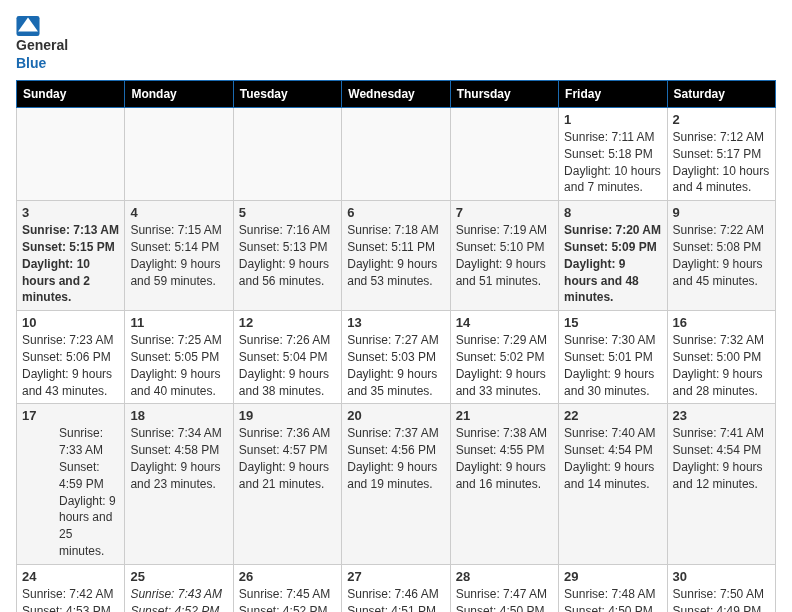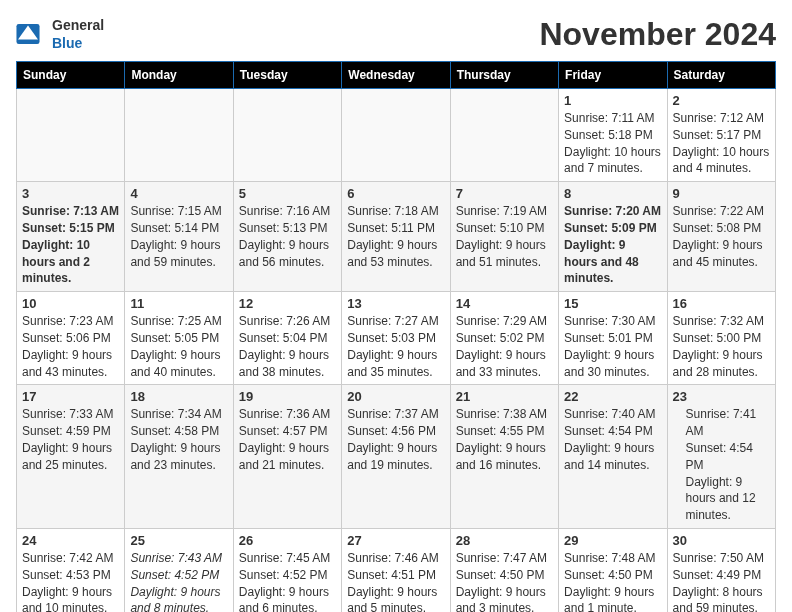--- a/index.html
+++ b/index.html
@@ -11,22 +11,23 @@
       padding: 16px;
     }
     .header-area {
       display: flex;
       align-items: flex-start;
       justify-content: space-between;
       margin-bottom: 4px;
     }
     .logo {
       display: flex;
-      align-items: center;
-      gap: 12px;
+      align-items: flex-start;
+      gap: 0;
+      flex-direction: column;
     }
     .logo-text-general { font-size: 14px; font-weight: bold; color: #333; }
     .logo-text-blue { font-size: 14px; font-weight: bold; color: #1a6ab1; }
     .logo-icon {
       width: 24px;
       height: 20px;
     }
     .title-area {
       text-align: right;
       flex: 1;
@@ -88,21 +89,20 @@
     <svg class="logo-icon" viewBox="0 0 30 26" xmlns="http://www.w3.org/2000/svg">
       <rect x="0" y="0" width="30" height="26" rx="3" fill="#1a6ab1"></rect>
       <polygon points="15,2 28,20 2,20" fill="white"></polygon>
     </svg>
     <div>
       <span class="logo-text-general">General</span><br>
       <span class="logo-text-blue">Blue</span>
     </div>
   </div>
   <div class="title-area">
-    <div class="month-title">November 2024</div>
   </div>
 </div>
 
 <table class="calendar">
   <thead>
     <tr>
     <th>Sunday</th>
         <th>Monday</th>
         <th>Tuesday</th>
         <th>Wednesday</th>
@@ -215,21 +215,21 @@
         <td>
           <span class="day-number">16</span>
           <div class="day-info" style="white-space: pre-line;">Sunrise: 7:32 AM
 Sunset: 5:00 PM
 Daylight: 9 hours and 28 minutes.</div>
         </td>
       </tr>
       <tr class="row-even">
         <td>
           <span class="day-number">17</span>
-          <div class="day-info" style="white-space: pre-line;">Sunrise: 7:33 AM
+          <div class="day-info" style="white-space: pre-line; margin-left: 37px;">Sunrise: 7:33 AM
 Sunset: 4:59 PM
 Daylight: 9 hours and 25 minutes.</div>
         </td>
         <td>
           <span class="day-number">18</span>
           <div class="day-info" style="white-space: pre-line;">Sunrise: 7:34 AM
 Sunset: 4:58 PM
 Daylight: 9 hours and 23 minutes.</div>
         </td>
         <td>
@@ -251,21 +251,21 @@
 Daylight: 9 hours and 16 minutes.</div>
         </td>
         <td>
           <span class="day-number">22</span>
           <div class="day-info" style="white-space: pre-line;">Sunrise: 7:40 AM
 Sunset: 4:54 PM
 Daylight: 9 hours and 14 minutes.</div>
         </td>
         <td>
           <span class="day-number">23</span>
-          <div class="day-info" style="white-space: pre-line; margin-left: 13px;">Sunrise: 7:41 AM
+          <div class="day-info" style="white-space: pre-line;">Sunrise: 7:41 AM
 Sunset: 4:54 PM
 Daylight: 9 hours and 12 minutes.</div>
         </td>
       </tr>
       <tr>
         <td>
           <span class="day-number">24</span>
           <div class="day-info" style="white-space: pre-line;">Sunrise: 7:42 AM
 Sunset: 4:53 PM
 Daylight: 9 hours and 10 minutes.</div>

